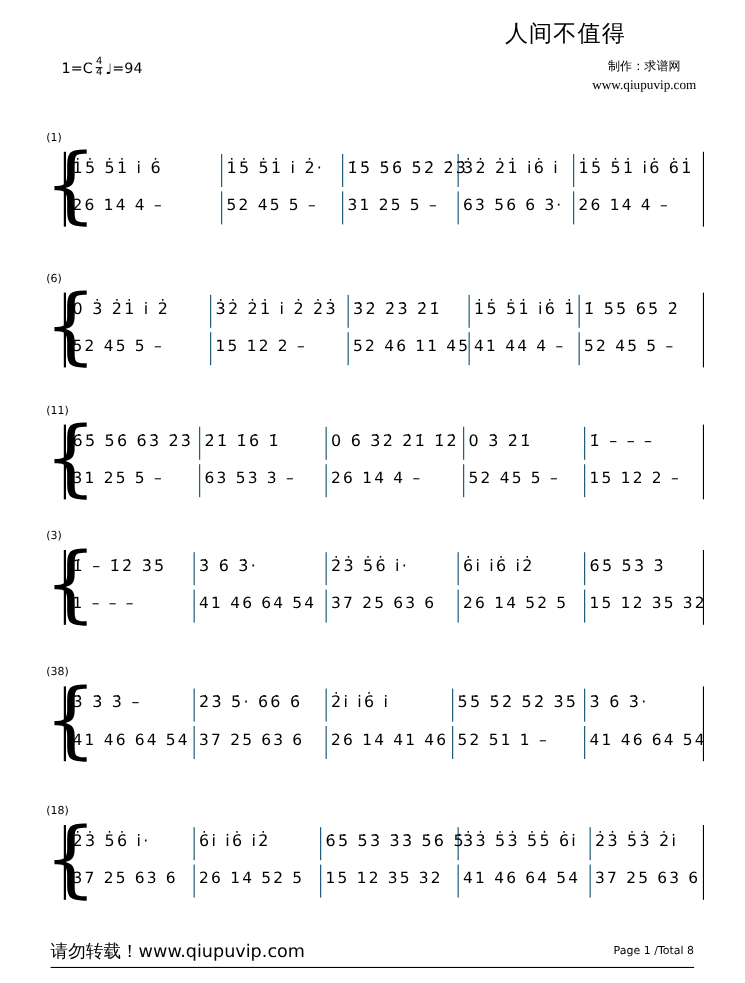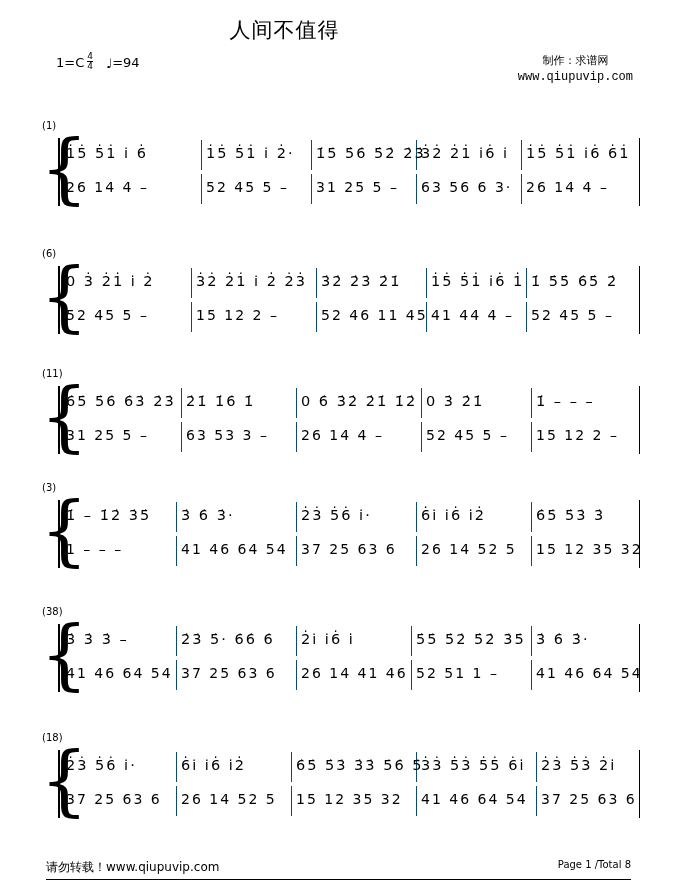--- a/index.html
+++ b/index.html
@@ -20,21 +20,21 @@
     width: 677px;
     height: 894px;
   }
 
   
   .title {
     position: absolute;
     top: 16px;
     left: 0;
     width: 569px;
-    text-align: center;
+    text-align: right;
     font-family: Liberation Sans, sans-serif;
     font-size: 21px;
     letter-spacing: 1px;
     color: #000;
   }
   .composer {
     position: absolute;
     top: 44px;
     left: 0;
     width: 677px;
@@ -54,36 +54,36 @@
   .keysig .frac {
     display: inline-block;
     vertical-align: -2px;
     font-size: 9px;
     line-height: 9px;
     text-align: center;
     margin: 0 3px;
   }
   .keysig .frac span { display: block; }
   .keysig .frac .num { border-bottom: 1px solid #000; padding-bottom: 0px; }
-  .tempo { margin-left: 10px; }
+  .tempo { }
   .note-glyph {
     display: inline-block;
     transform: translateY(1px);
   }
   .credit {
     position: absolute;
     top: 52px;
     right: 44px;
     font-family: "DejaVu Sans", sans-serif;
     font-size: 11px;
     text-align: center;
     line-height: 17px;
   }
   .credit .site {
-    font-family: Liberation Mono, monospace;
+    font-family: Liberation Serif, serif;
     font-size: 12px;
   }
 
   
   .system {
     position: absolute;
     left: 40px;
     width: 600px;
   }
   .measure-no {
@@ -151,21 +151,21 @@
     white-space: nowrap;
   }
   .row-bottom .notes { font-size: 14px; }
 
   
   .footer-left {
     position: absolute;
     left: 46px;
     bottom: 18px;
     font-family: "DejaVu Sans", sans-serif;
-    font-size: 12px;
+    font-size: 16px;
   }
   .footer-right {
     position: absolute;
     right: 46px;
     bottom: 24px;
     font-family: "DejaVu Sans", sans-serif;
     font-size: 10px;
   }
   .footer-rule {
     position: absolute;

